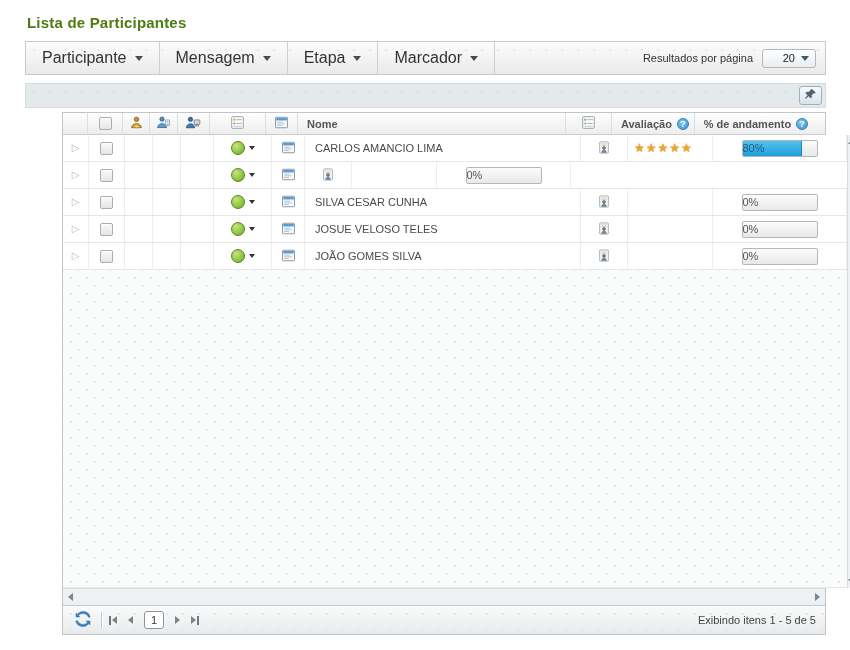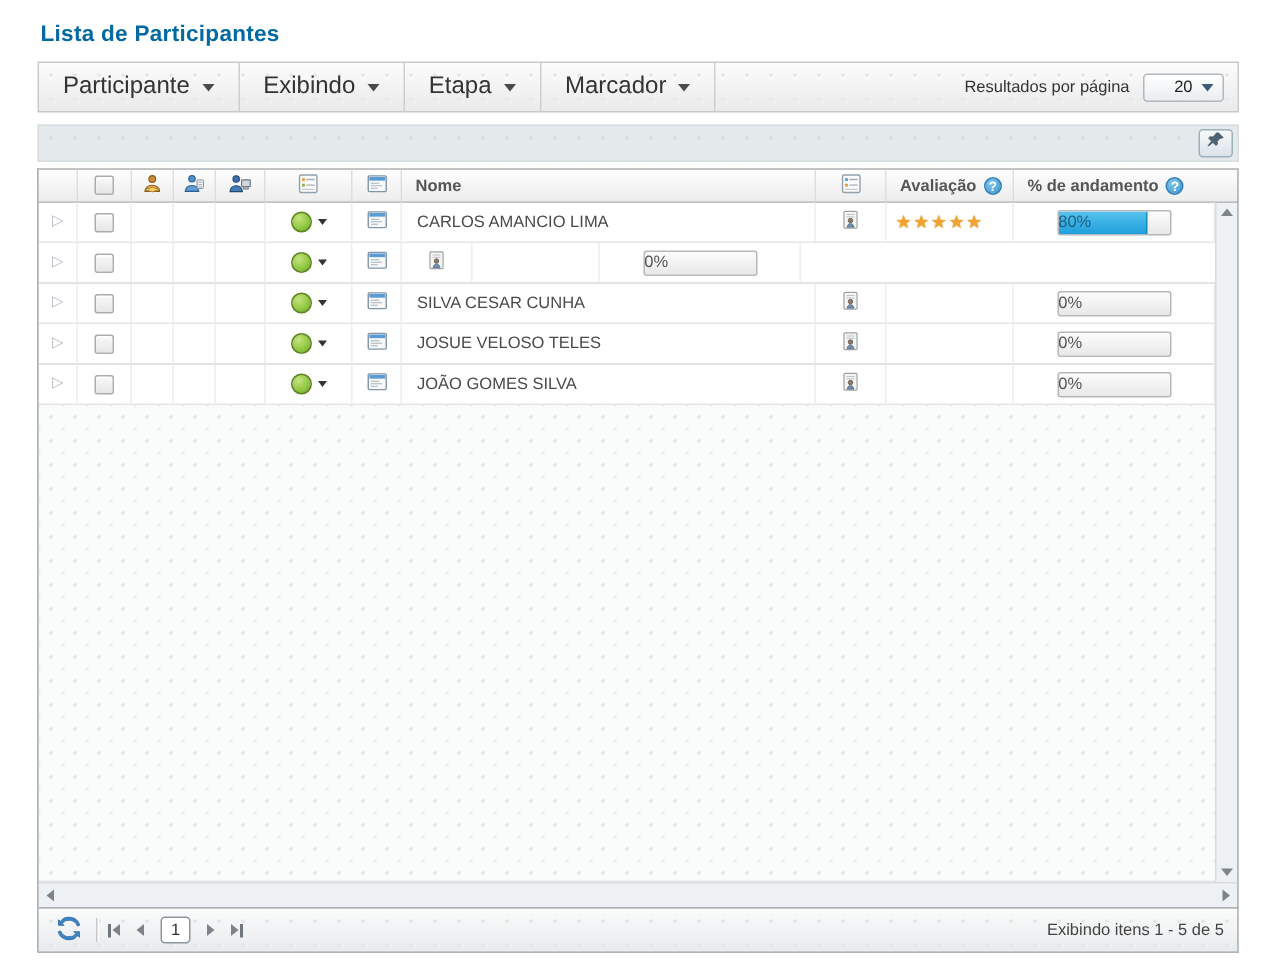--- a/index.html
+++ b/index.html
@@ -1,19 +1,19 @@
 <!DOCTYPE html>
 <html><head>
 <meta charset="utf-8">
 <style>
   * { margin:0; padding:0; box-sizing:border-box; }
   html,body { width:850px; height:650px; background:#fff; font-family:"Liberation Sans", sans-serif; }
   .wrapper { position:absolute; left:25px; top:14px; width:801px; }
 
-  .page-title { color:#0369a1; font-size:15px; font-weight:bold; margin:0 0 10px 2px; letter-spacing:.2px; }
+  .page-title { color:#4d7c0f; font-size:15px; font-weight:bold; margin:0 0 10px 2px; letter-spacing:.2px; }
 
   .dots { background-color:#fafbfb;
     background-image: radial-gradient(#e3e5e6 1px, rgba(0,0,0,0) 1.4px), radial-gradient(#edeeef 1px, rgba(0,0,0,0) 1.4px);
     background-size:16px 16px, 16px 16px; background-position:0 0, 8px 8px; }
 
   
   .toolbar { height:34px; border:1px solid #c9c9c9; display:flex; align-items:stretch;
     background-image: radial-gradient(#e6e8e9 1px, rgba(0,0,0,0) 1.4px), linear-gradient(#fcfcfc,#eaeaea);
     background-size:16px 16px, 100% 100%; }
   .tb-btn { display:flex; align-items:center; gap:8px; padding:0 16px; border-right:1px solid #cfcfcf;
@@ -26,21 +26,21 @@
   .results-select .caret { border-top-color:#3c5a74; }
 
   
   .filter-bar { margin-top:8px; height:25px; border:1px solid #d6dcdf; background-color:#e4e9ec;
     background-image: radial-gradient(#d7dde0 1px, rgba(0,0,0,0) 1.4px); background-size:16px 16px;
     display:flex; justify-content:flex-end; align-items:center; padding:0 3px; }
   .pin-btn { width:23px; height:19px; border:1px solid #9fb0bd; border-radius:3px;
     background:linear-gradient(#f7fafc,#dbe3e9); display:flex; align-items:center; justify-content:center; cursor:pointer; }
 
   
-  .grid { margin-top:4px; border:1px solid #c2c6c9; background:#404040; }
+  .grid { margin-top:4px; border:1px solid #c2c6c9; background:#14b8a6;margin-left:37px; }
   .header-row { display:flex; height:22px; align-items:stretch;
     background:linear-gradient(#fefefe,#ededed); border-bottom:1px solid #c9cdd0;
     font-size:11px; font-weight:bold; color:#555; }
   .hcell { display:flex; align-items:center; justify-content:center; border-right:1px solid #dcdfe1; }
   .hcell.txt { justify-content:flex-start; padding-left:9px; gap:5px; }
   .hcell:last-child { border-right:none; }
 
   .c-expand{width:26px;} .c-check{width:36px;} .c-i1{width:28px;} .c-i2{width:28px;} .c-i3{width:33px;}
   .c-status{width:58px;} .c-win{width:33px;} .c-nome{width:276px;} .c-person{width:47px;}
   .c-aval{width:85px;} .c-prog{width:134px; border-right:none;}
@@ -105,21 +105,21 @@
 <div class="wrapper">
 
   <h1 class="page-title">Lista de Participantes</h1>
 
   <div class="toolbar">
     <div class="tb-btn">
       <span>Participante</span>
       <span class="caret"></span>
     </div>
     <div class="tb-btn">
-      <span>Exibindo</span>
+      <span>Mensagem</span>
       <span class="caret"></span>
     </div>
     <div class="tb-btn">
       <span>Etapa</span>
       <span class="caret"></span>
     </div>
     <div class="tb-btn">
       <span>Marcador</span>
       <span class="caret"></span>
     </div>

